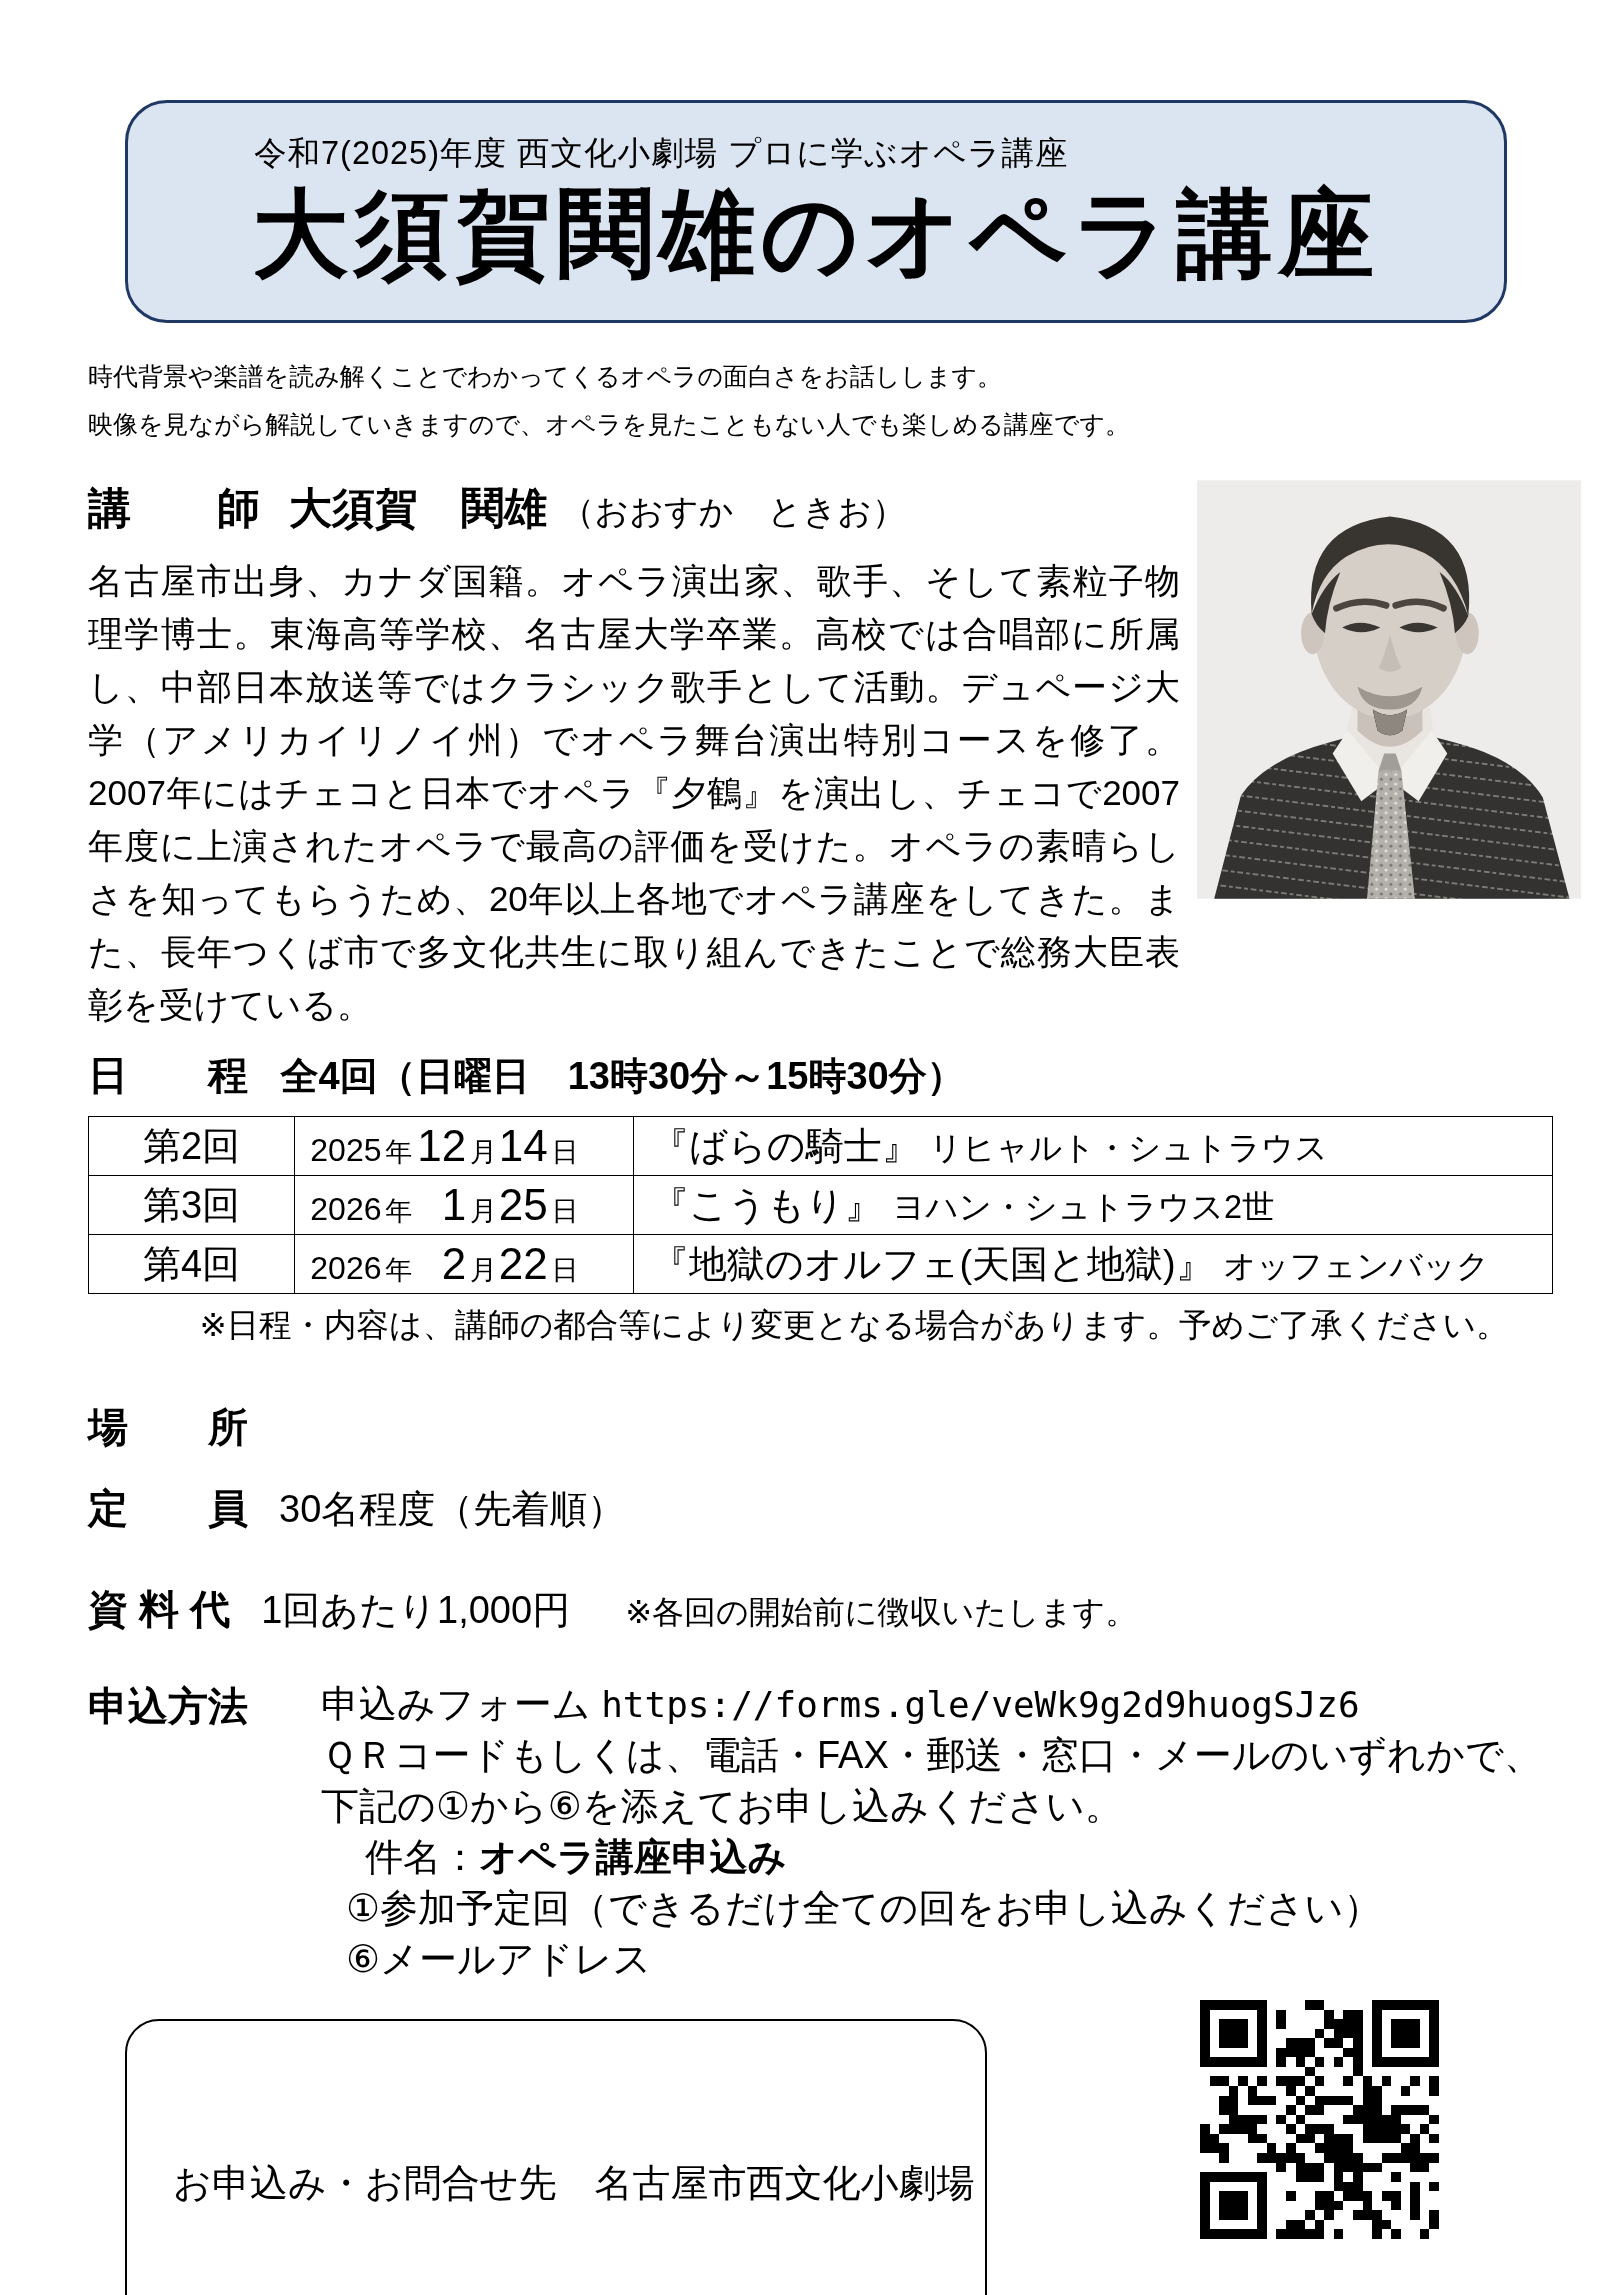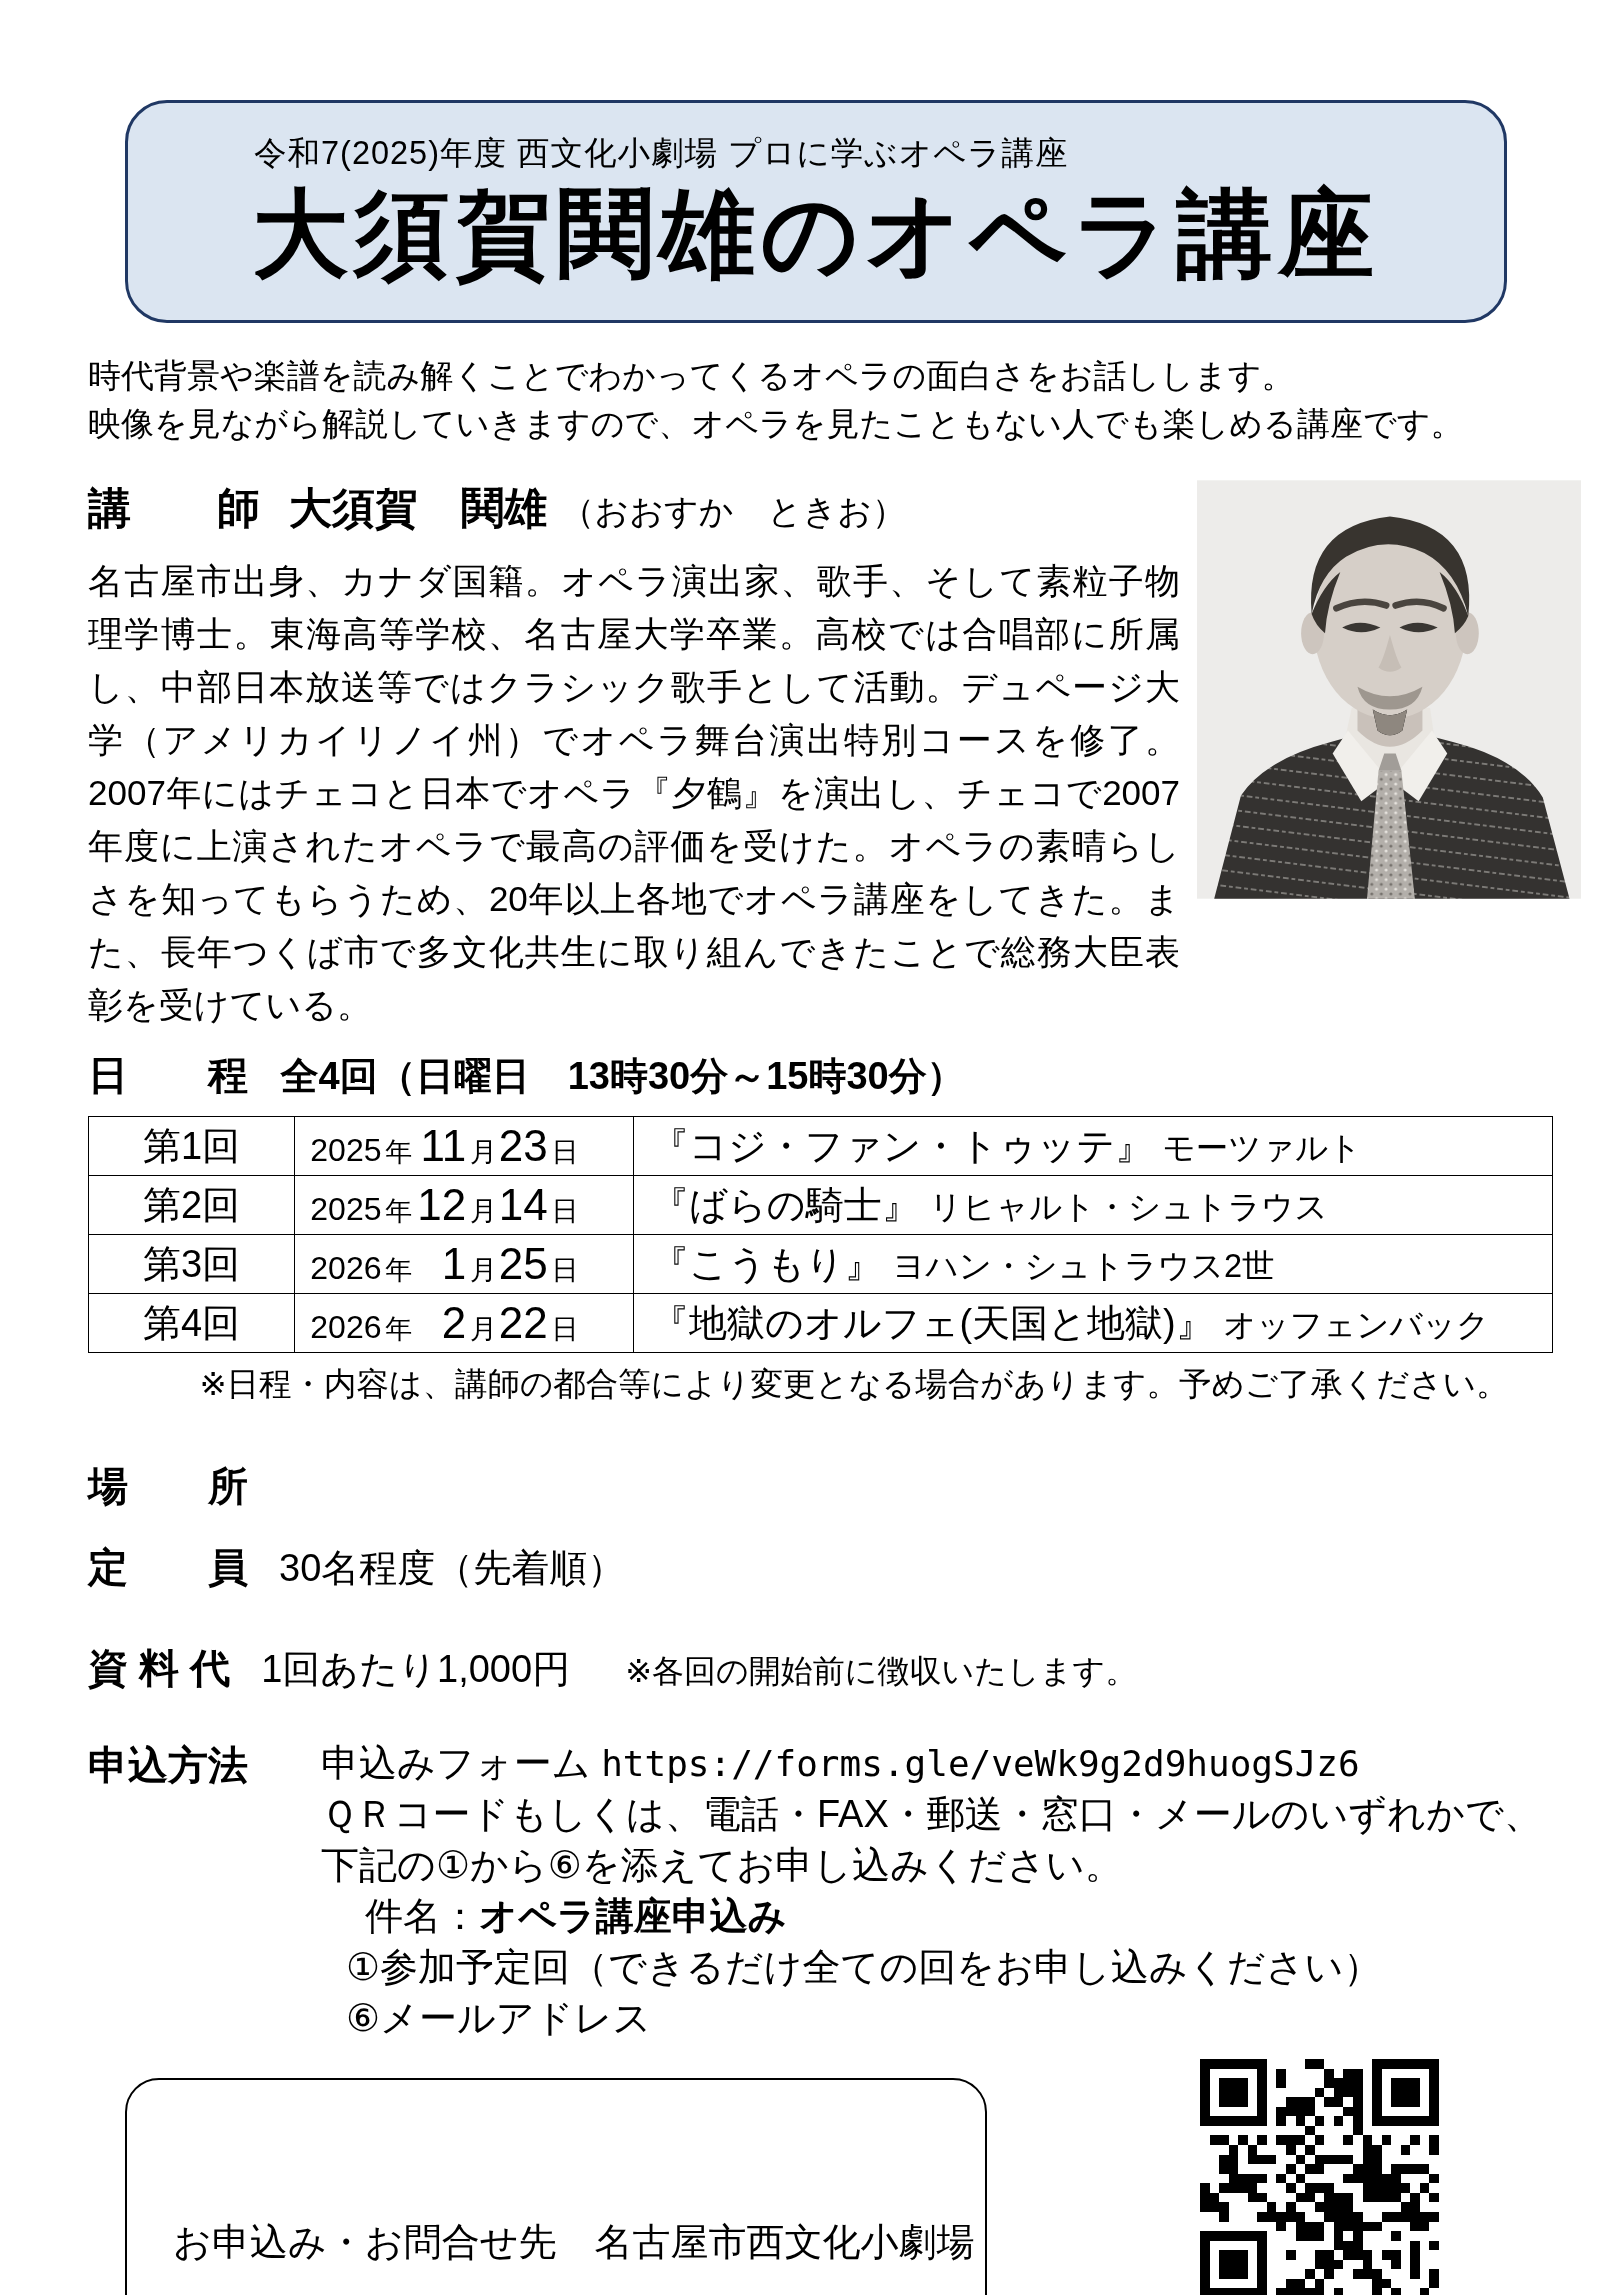--- a/index.html
+++ b/index.html
@@ -24,21 +24,21 @@
     border-radius:42px;
     padding:29px 19px 32.5px 19px;
   }
   .header-subtitle{font-size:32.5px;padding-left:107px;letter-spacing:1px;}
   .header-title{
     text-align:center;font-size:96px;font-weight:bold;
     letter-spacing:5.7px;line-height:1.12;margin-top:3.8px;
   }
 
   
-  .intro{margin:29px 0 0 88px;font-size:33px;line-height:48px;}
+  .intro{margin:29px 0 0 88px;font-size:25px;line-height:48px;}
 
   
   .lecturer{margin:32.5px 0 0 88px;display:flex;gap:17px;}
   .lecturer-left{width:1092px;}
   .lecturer-heading{font-size:43px;font-weight:bold;white-space:pre;}
   .lecturer-name{margin-left:29px;}
   .lecturer-kana{font-size:34px;font-weight:normal;margin-left:13.4px;}
   .lecturer-bio{margin-top:15.3px;font-size:35px;line-height:53px;text-align:justify;}
   .photo-wrap{width:384px;height:419px;flex:0 0 auto;}
   .photo-wrap svg{display:block;width:384px;height:419px;}
@@ -158,25 +158,20 @@
       <path d="M184 240 q18 12 36 0 l-5 22 q-13 10 -26 0 Z" fill="#8e8press7f"></path>
       <path d="M184 240 q18 12 36 0 l-5 22 q-13 10 -26 0 Z" fill="#8e877f"></path>
     </svg>
   </div>
 </div>
 
 <div class="schedule-heading"><span>日　　程</span><span class="sched-rest">全4回（日曜日　13時30分～15時30分）</span></div>
 
 <table class="schedule">
   <tbody>
-    <tr>
-      <td class="col-no">第1回</td>
-      <td class="col-date"><span class="date-year">2025</span><span class="date-unit">年</span><span class="date-num month">11</span><span class="date-unit">月</span><span class="date-num">23</span><span class="date-unit">日</span></td>
-      <td class="col-title"><span class="opera-title">『コジ・ファン・トゥッテ』</span><span class="opera-composer">モーツァルト</span></td>
-    </tr>
     <tr>
       <td class="col-no">第2回</td>
       <td class="col-date"><span class="date-year">2025</span><span class="date-unit">年</span><span class="date-num month">12</span><span class="date-unit">月</span><span class="date-num">14</span><span class="date-unit">日</span></td>
       <td class="col-title"><span class="opera-title">『ばらの騎士』</span><span class="opera-composer">リヒャルト・シュトラウス</span></td>
     </tr>
     <tr>
       <td class="col-no">第3回</td>
       <td class="col-date"><span class="date-year">2026</span><span class="date-unit">年</span><span class="date-num month">1</span><span class="date-unit">月</span><span class="date-num">25</span><span class="date-unit">日</span></td>
       <td class="col-title"><span class="opera-title">『こうもり』</span><span class="opera-composer">ヨハン・シュトラウス2世</span></td>
     </tr>

